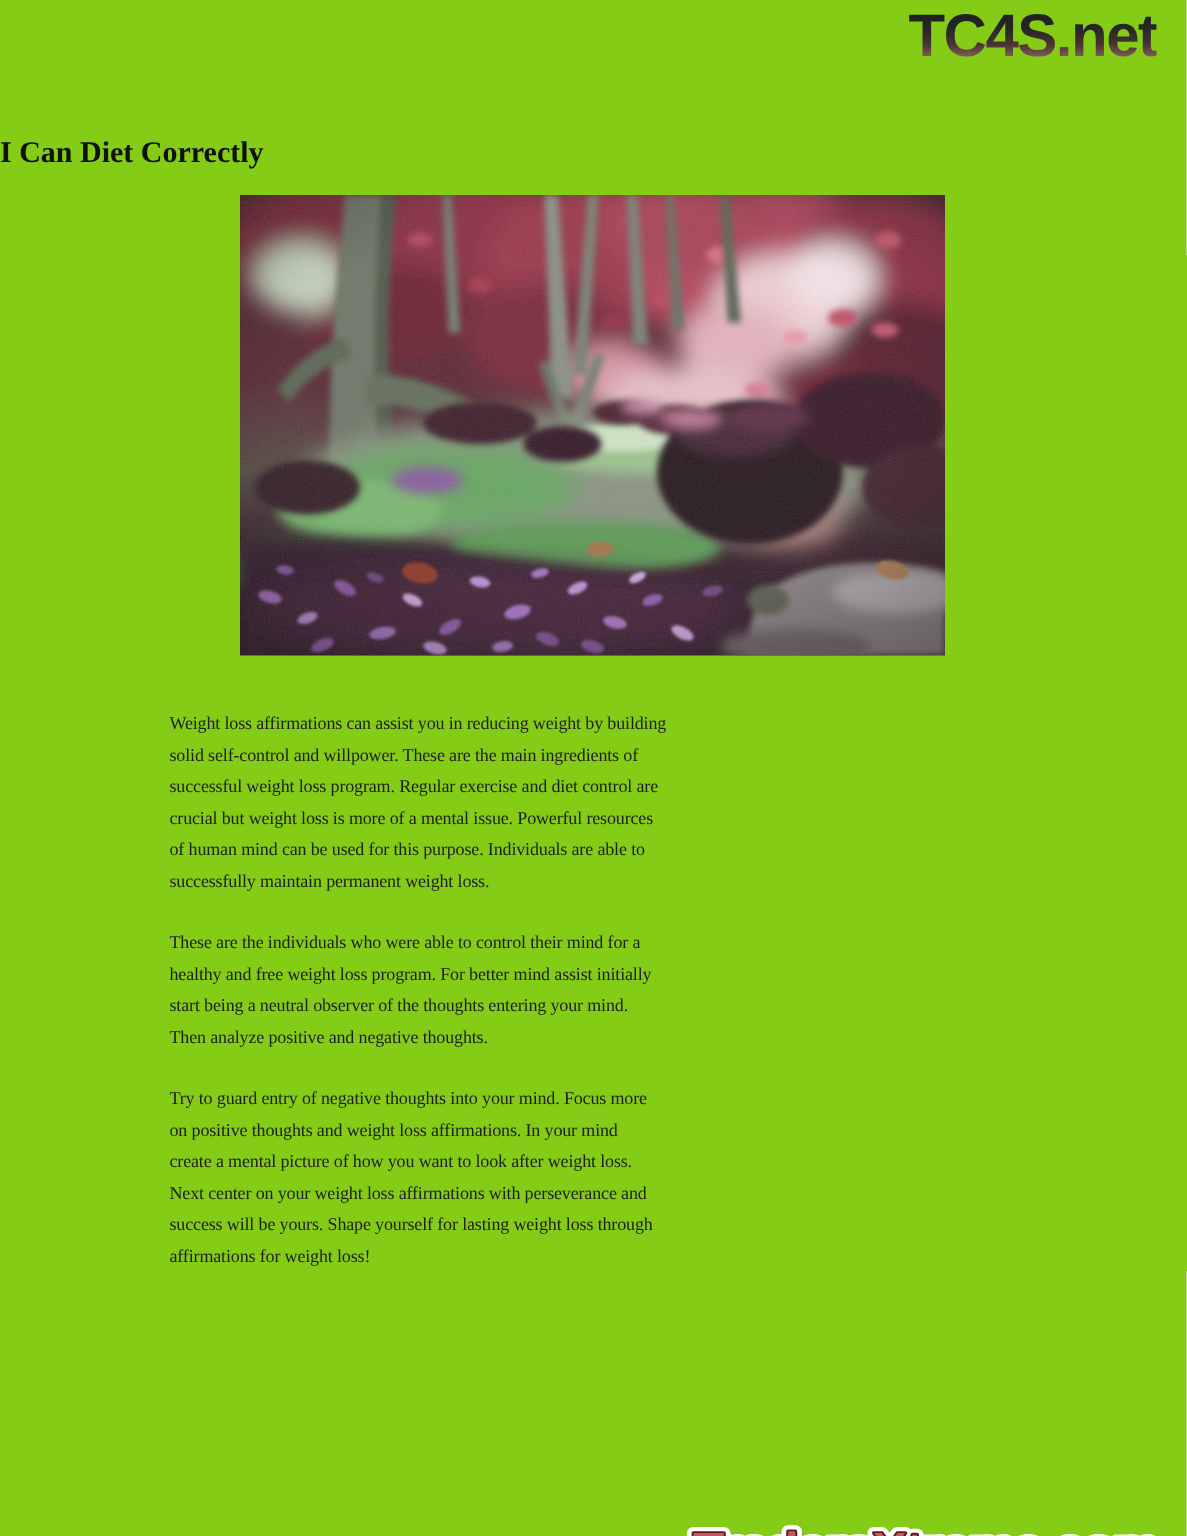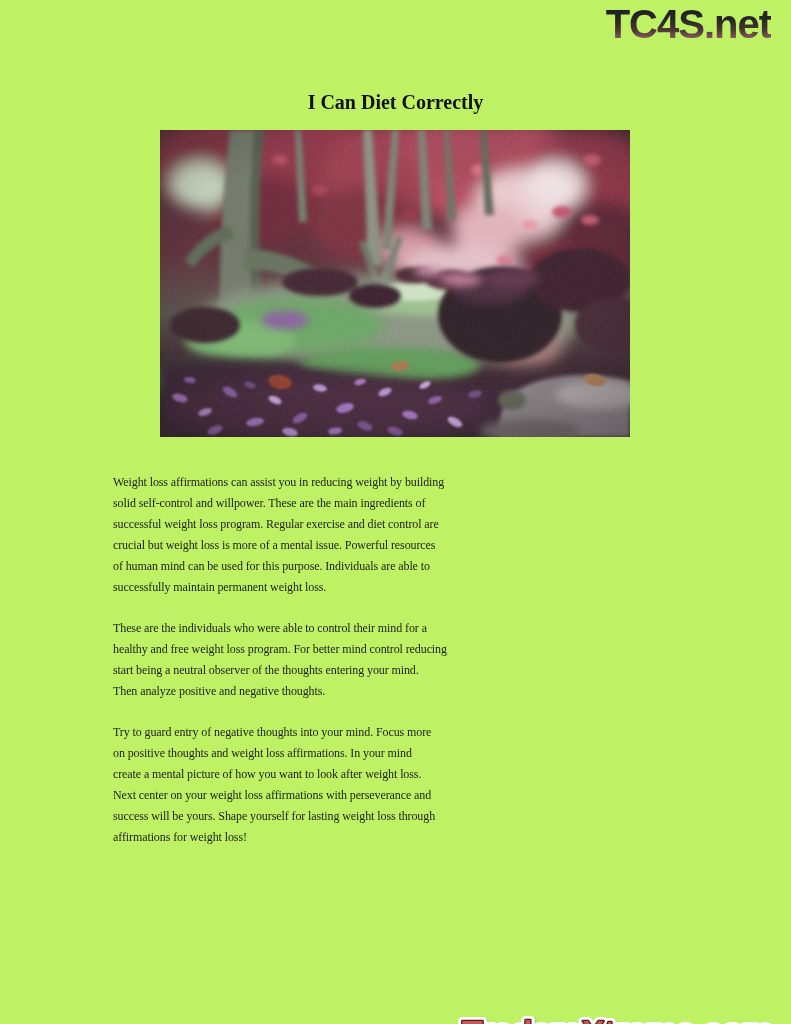--- a/index.html
+++ b/index.html
@@ -1,35 +1,35 @@
 <!DOCTYPE html>
 <html><head>
 <meta charset="utf-8">
 <style>
   * { margin:0; padding:0; box-sizing:border-box; }
   html,body { background:#e8e8e8; }
   .page {
     position:relative; width:791px; height:1024px; margin:0 auto;
-    background:#bef264; overflow:hidden;
+    background:#84cc16; overflow:hidden;
     font-family:"Liberation Serif","DejaVu Serif",serif;
   }
   
   .logo-top {
     position:absolute; top:2px; right:20px;
     font-family:"Liberation Sans","DejaVu Sans",sans-serif;
     font-weight:700; font-size:40px; letter-spacing:-1px;
     background:linear-gradient(180deg,#1d1d1d 0%,#262626 38%,#4b3434 62%,#8a5f5f 82%,#b18989 100%);
     -webkit-background-clip:text; background-clip:text;
     color:#3a2a2a; -webkit-text-fill-color:transparent;
     text-shadow:none;
   }
   
   .article-title {
     position:absolute; top:91px; left:0; width:100%;
-    text-align:center; font-weight:bold; font-size:20px; color:#111;
+    font-weight:bold; font-size:20px; color:#111;
   }
   
   .photo {
     position:absolute; left:160px; top:130px; width:470px; height:307px;
   }
   .photo svg { display:block; width:100%; height:100%; }
   
   .body-text {
     position:absolute; left:113px; top:472px; width:578px;
     font-size:12px; line-height:21px; color:#1e1e1e;
@@ -225,21 +225,21 @@
   </div>
 
   <div class="body-text">
     <p>Weight loss affirmations can assist you in reducing weight by building
 solid self-control and willpower. These are the main ingredients of
 successful weight loss program. Regular exercise and diet control are
 crucial but weight loss is more of a mental issue. Powerful resources
 of human mind can be used for this purpose. Individuals are able to
 successfully maintain permanent weight loss.</p>
     <p>These are the individuals who were able to control their mind for a
-healthy and free weight loss program. For better mind control reducing
+healthy and free weight loss program. For better mind assist initially
 start being a neutral observer of the thoughts entering your mind.
 Then analyze positive and negative thoughts.</p>
     <p>Try to guard entry of negative thoughts into your mind. Focus more
 on positive thoughts and weight loss affirmations. In your mind
 create a mental picture of how you want to look after weight loss.
 Next center on your weight loss affirmations with perseverance and
 success will be yours. Shape yourself for lasting weight loss through
 affirmations for weight loss!</p>
   </div>
 

